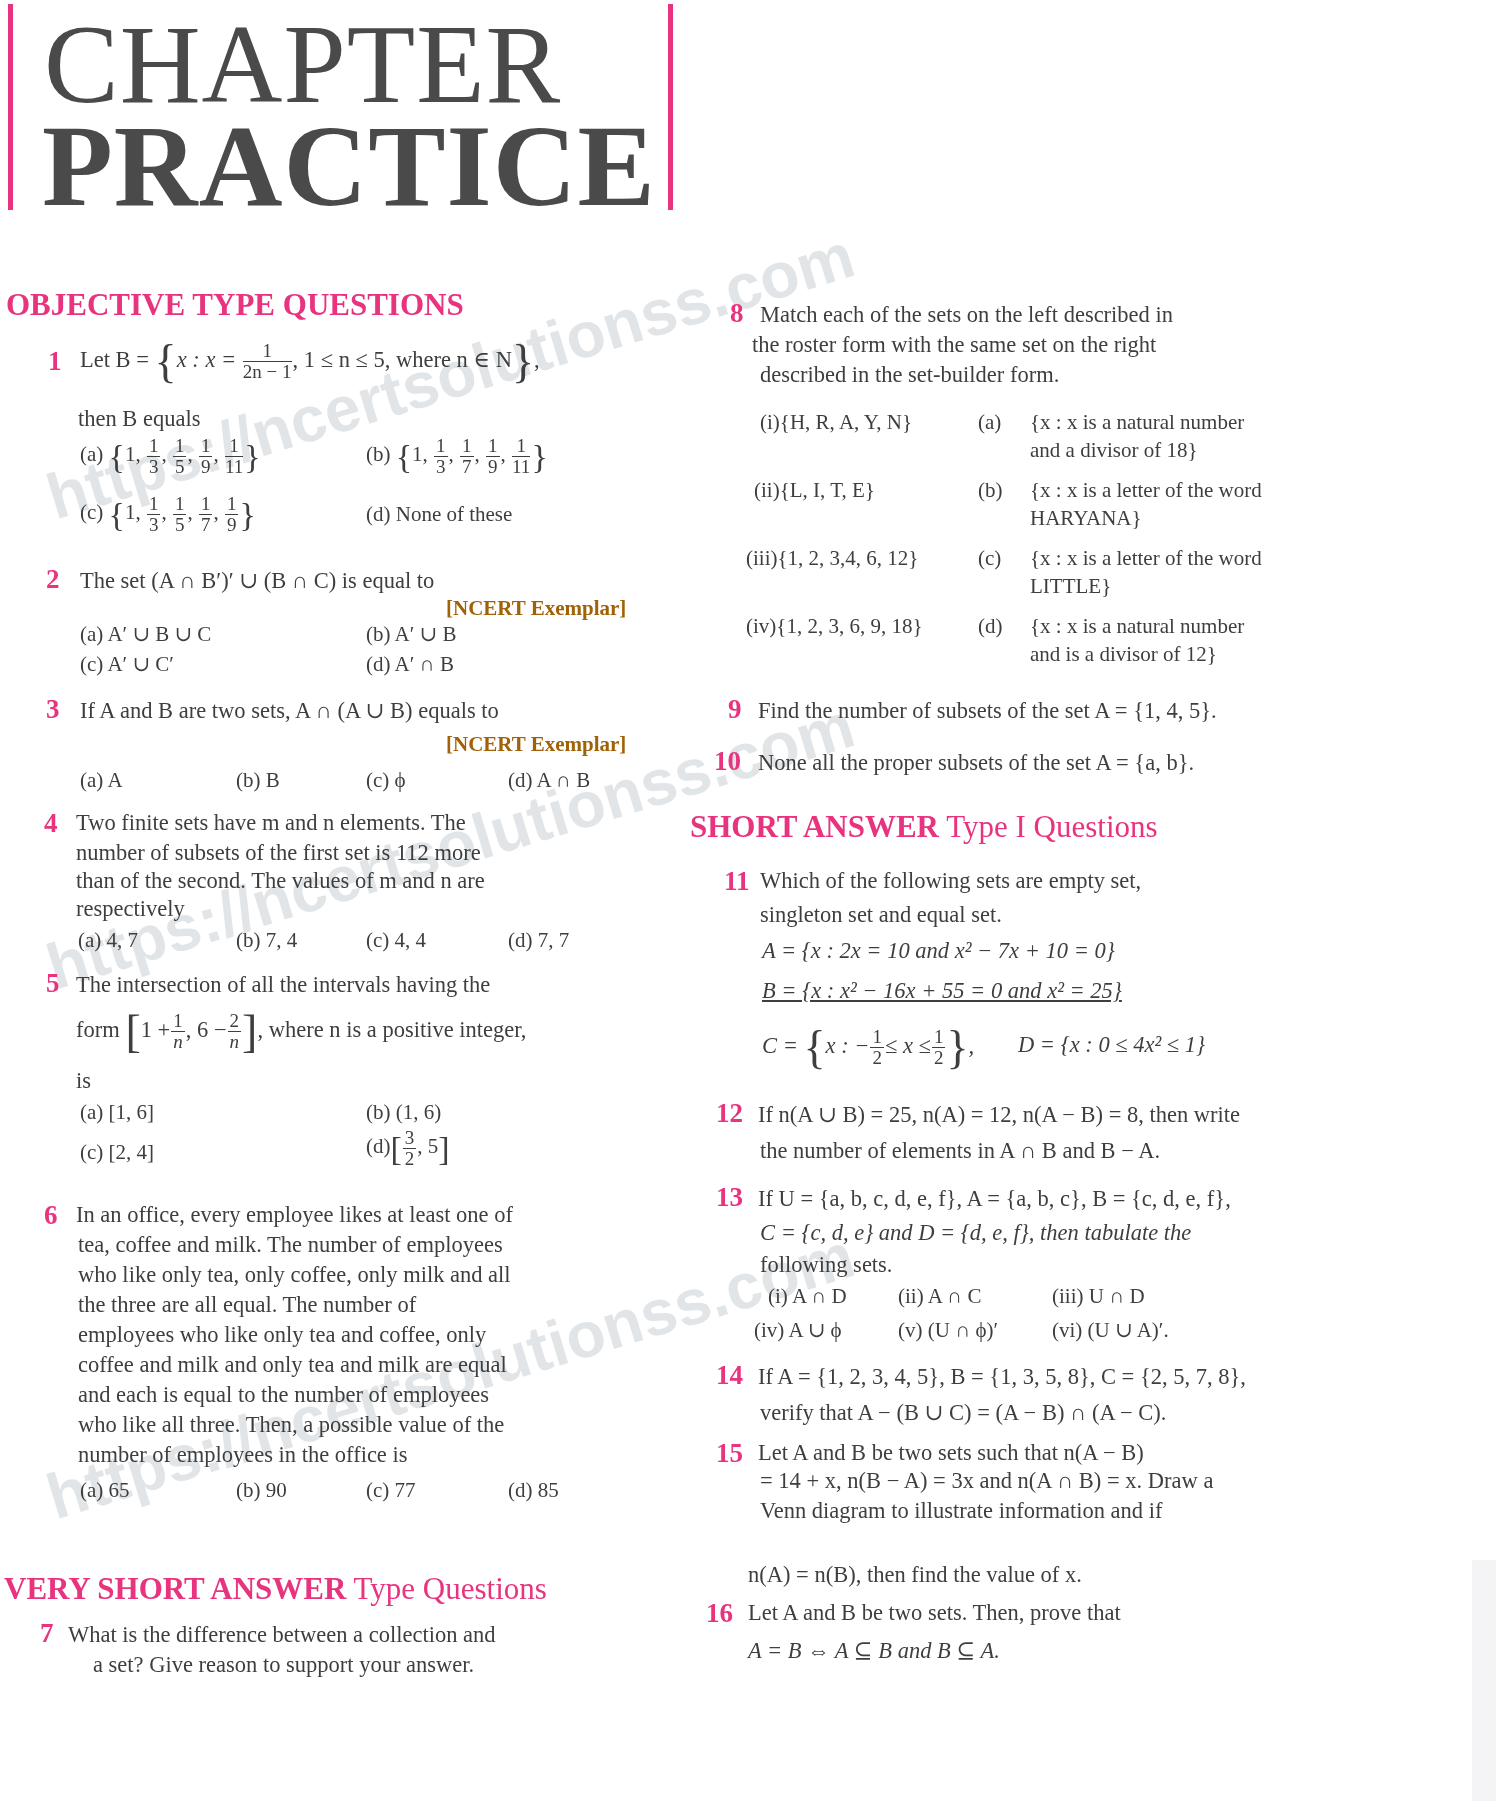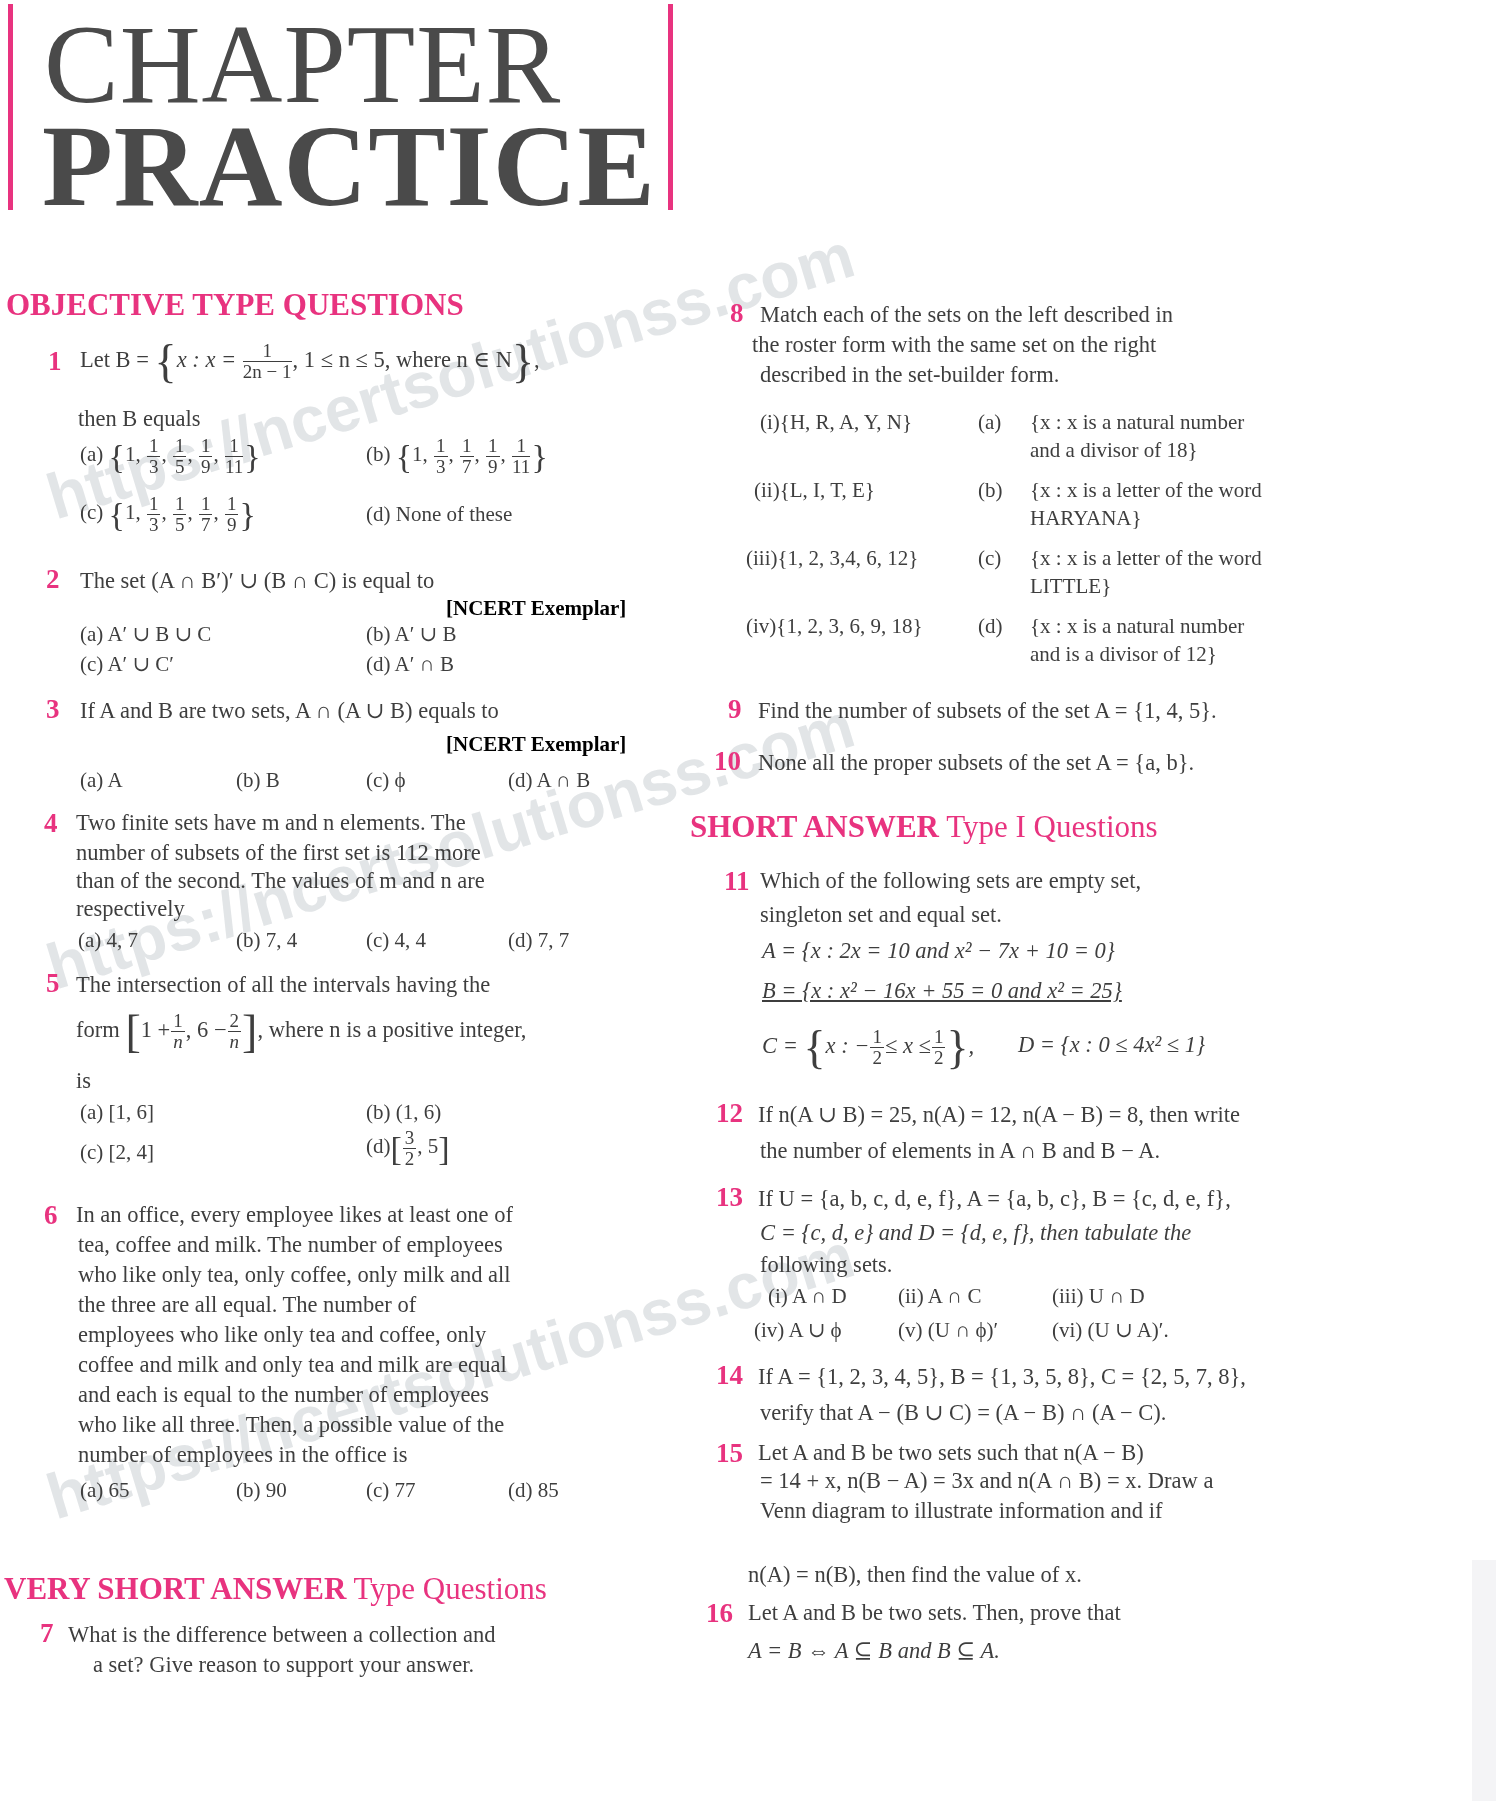--- a/index.html
+++ b/index.html
@@ -10,21 +10,21 @@
   .abs { position:absolute; }
   .bar { position:absolute; top:4px; width:5px; height:206px; background:#e8337f; }
   .h-chap { left:44px; top:8px; font-size:112px; line-height:112px; color:#4a4a4a; font-weight:normal; letter-spacing:1px; }
   .h-prac { left:42px; top:108px; font-size:116px; line-height:116px; color:#4a4a4a; font-weight:bold; letter-spacing:1px; }
   .sec { color:#e8337f; font-size:31px; line-height:34px; white-space:nowrap; }
   .sec b { font-weight:bold; }
   .sec .lt { font-weight:normal; }
   .qn { position:absolute; color:#e8337f; font-weight:bold; font-size:27px; line-height:30px; }
   .line { position:absolute; white-space:nowrap; font-size:22.5px; line-height:30px; color:#3e3e3e; }
   .opt { position:absolute; white-space:nowrap; font-size:21px; line-height:28px; color:#3e3e3e; }
-  .tag { position:absolute; white-space:nowrap; font-size:21px; font-weight:bold; color:#000000; }
+  .tag { position:absolute; white-space:nowrap; font-size:21px; font-weight:bold; color:#a16207; }
   i { font-style:italic; }
   .frac { display:inline-block; vertical-align:middle; text-align:center; font-size:19px; line-height:20px; margin:0 1px; }
   .frac span { display:block; }
   .frac .num { border-bottom:1.5px solid #3e3e3e; padding:0 2px; }
   .brace { font-size:46px; line-height:40px; vertical-align:middle; font-weight:normal; color:#3e3e3e; }
   .sbrace { font-size:34px; vertical-align:middle; }
   .wm { position:absolute; font-family:"Liberation Sans","DejaVu Sans",sans-serif; font-weight:bold; color:rgba(150,160,170,0.28); font-size:64px; white-space:nowrap; transform-origin:left bottom; }
   .edge { position:absolute; left:1472px; top:1560px; width:24px; height:241px; background:#f4f4f6; }
 </style>
 </head>

